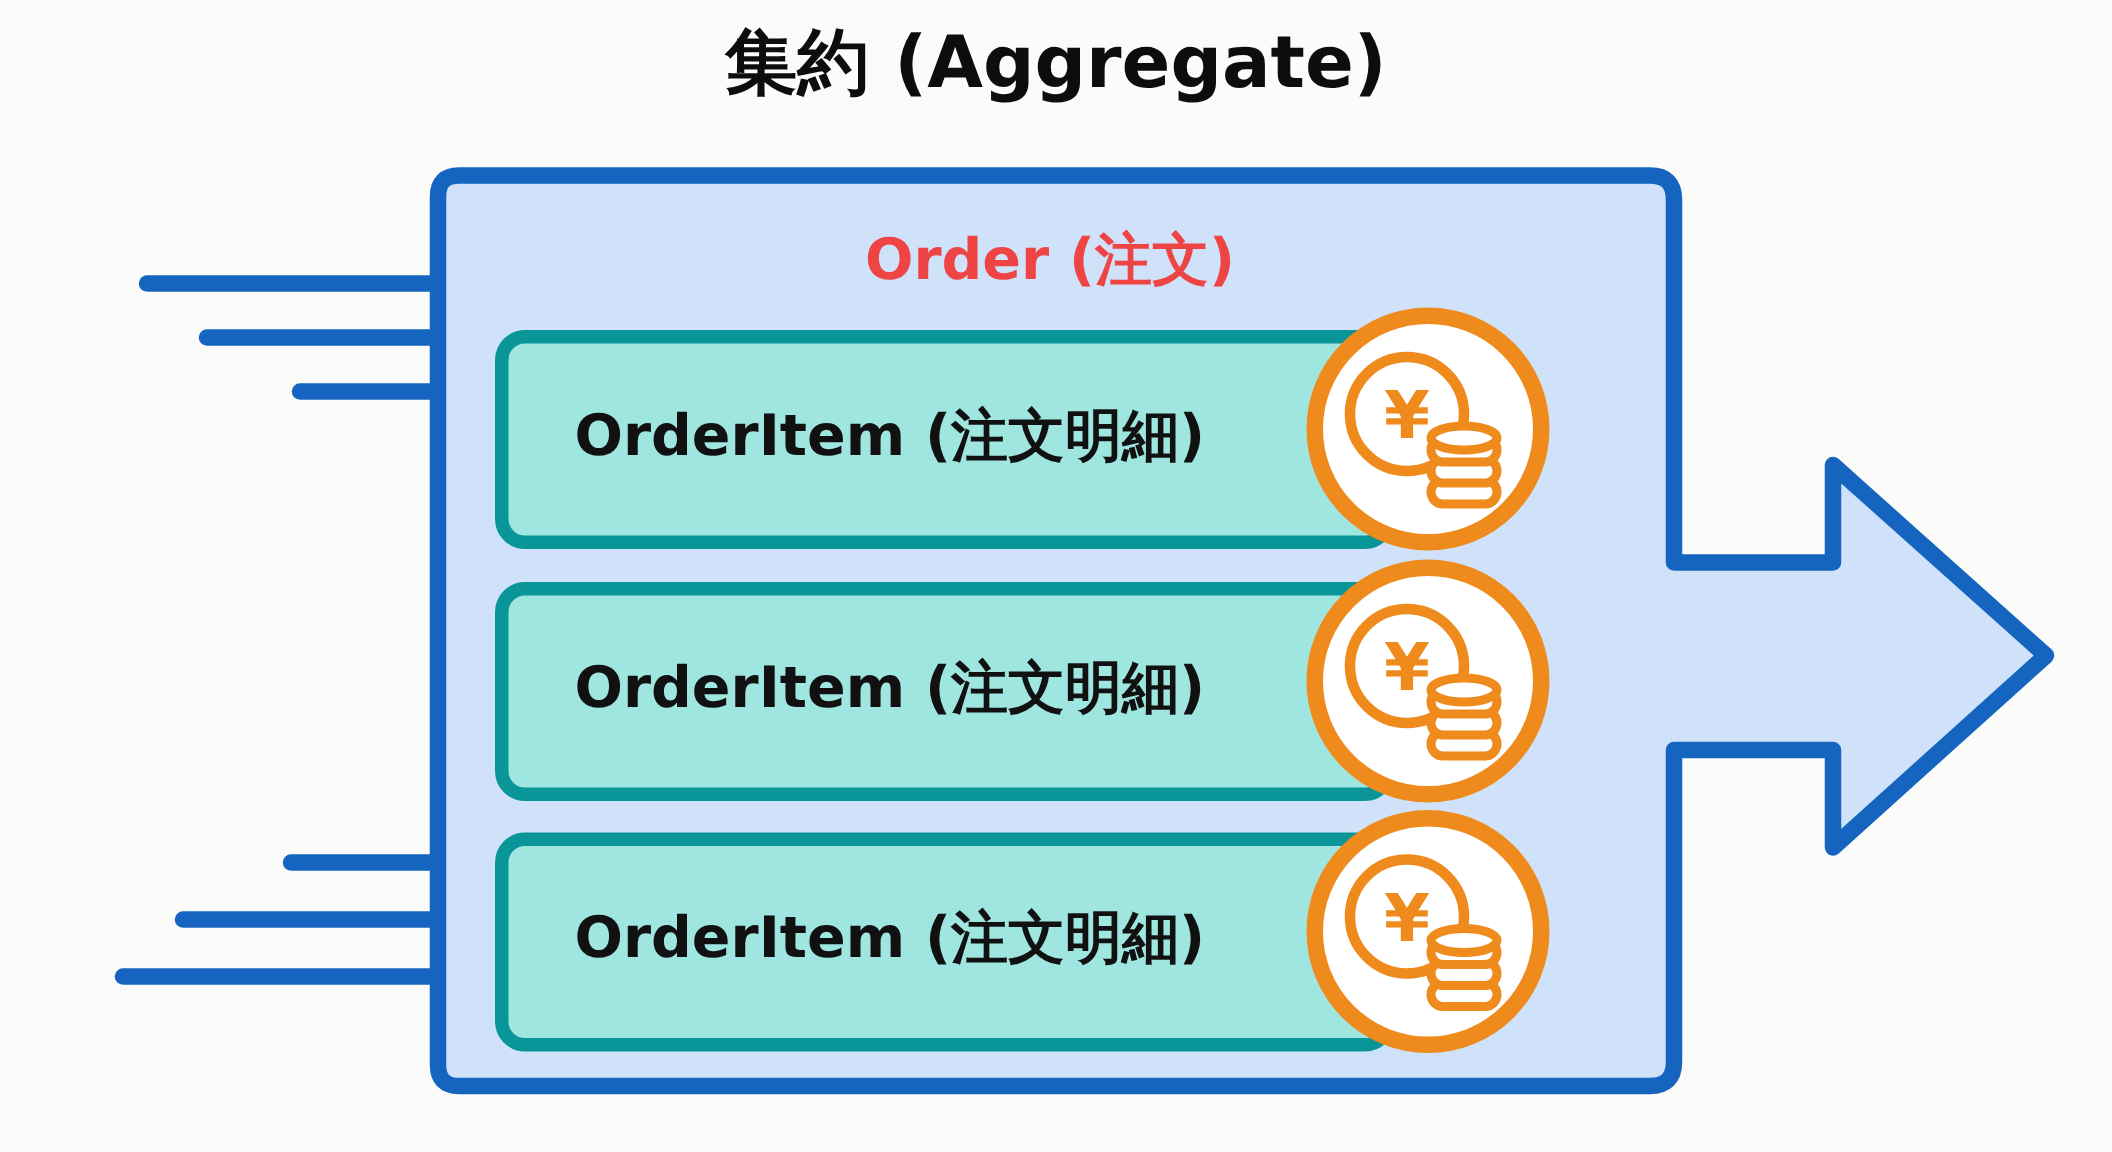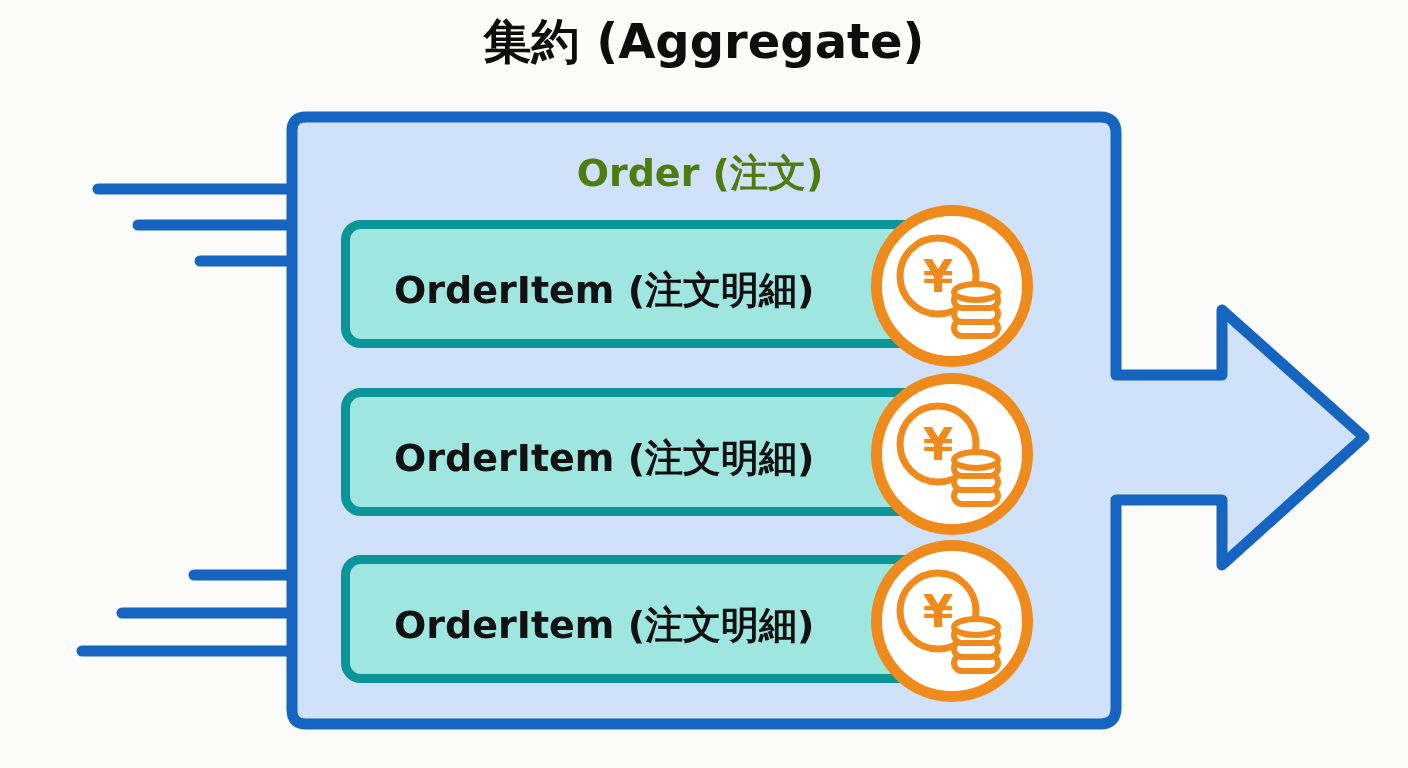--- a/index.html
+++ b/index.html
@@ -8,27 +8,26 @@
       background: #fbfbf9; position: relative;
       font-family: "DejaVu Sans", "Liberation Sans", sans-serif;
     }
     #canvas { position: absolute; left: 0; top: 0; }
     .title {
       position: absolute; left: 0; top: 10px; width: 1408px; text-align: center;
       font-size: 48px; font-weight: bold; color: #0d0d0d; letter-spacing: 0px;
     }
     .order-label {
       position: absolute; left: 560px; top: 148px; width: 280px; text-align: center;
-      font-size: 38px; font-weight: bold; color: #4d7c0f;
+      font-size: 38px; font-weight: bold; color: #ef4444;
     }
     .item {
-      position: absolute; left: 330px; width: 600px; height: 128px;
+      position: absolute; left: 330px; width: 600px; height: 146px;
       box-sizing: border-box; border: 9px solid #0a9598; border-radius: 20px;
       background: #a0e6e0;
-      margin-left: 11px;
     }
     .item-label {
       position: absolute; left: 44px; top: 36px;
       font-size: 38px; font-weight: bold; color: #111; white-space: nowrap;
     }
     .coin {
       position: absolute; width: 162px; height: 162px; border-radius: 50%;
       box-sizing: border-box; border: 11px solid #ef8a1c; background: #ffffff;
     }
     .coin svg { position: absolute; left: 0; top: 0; }

